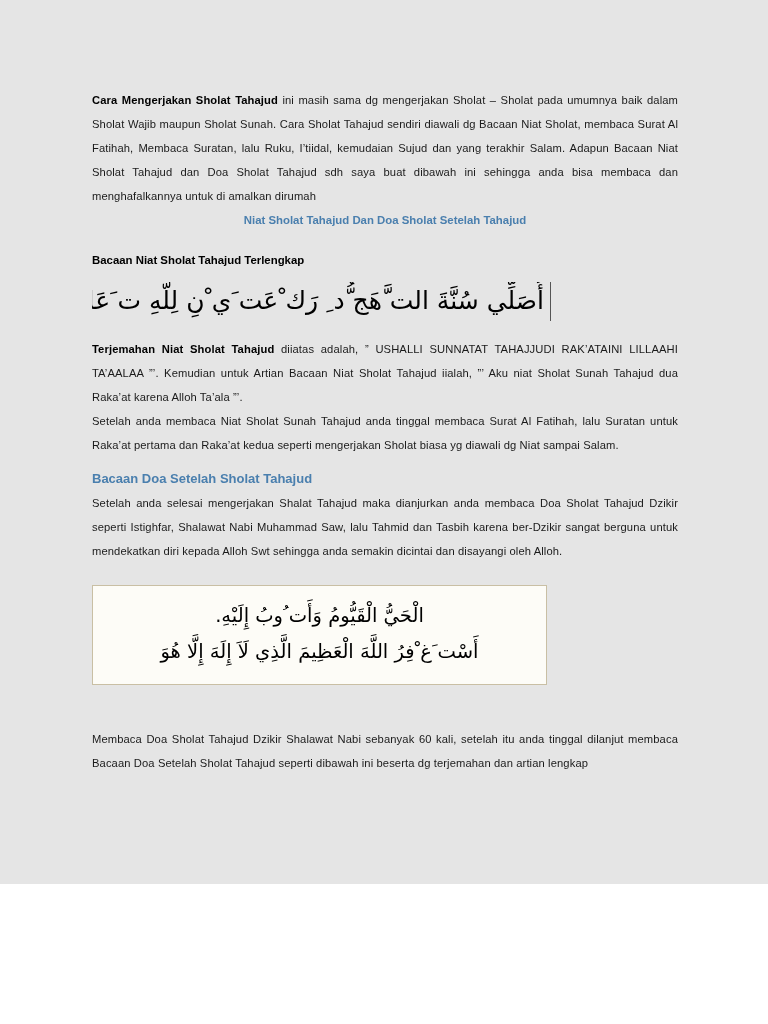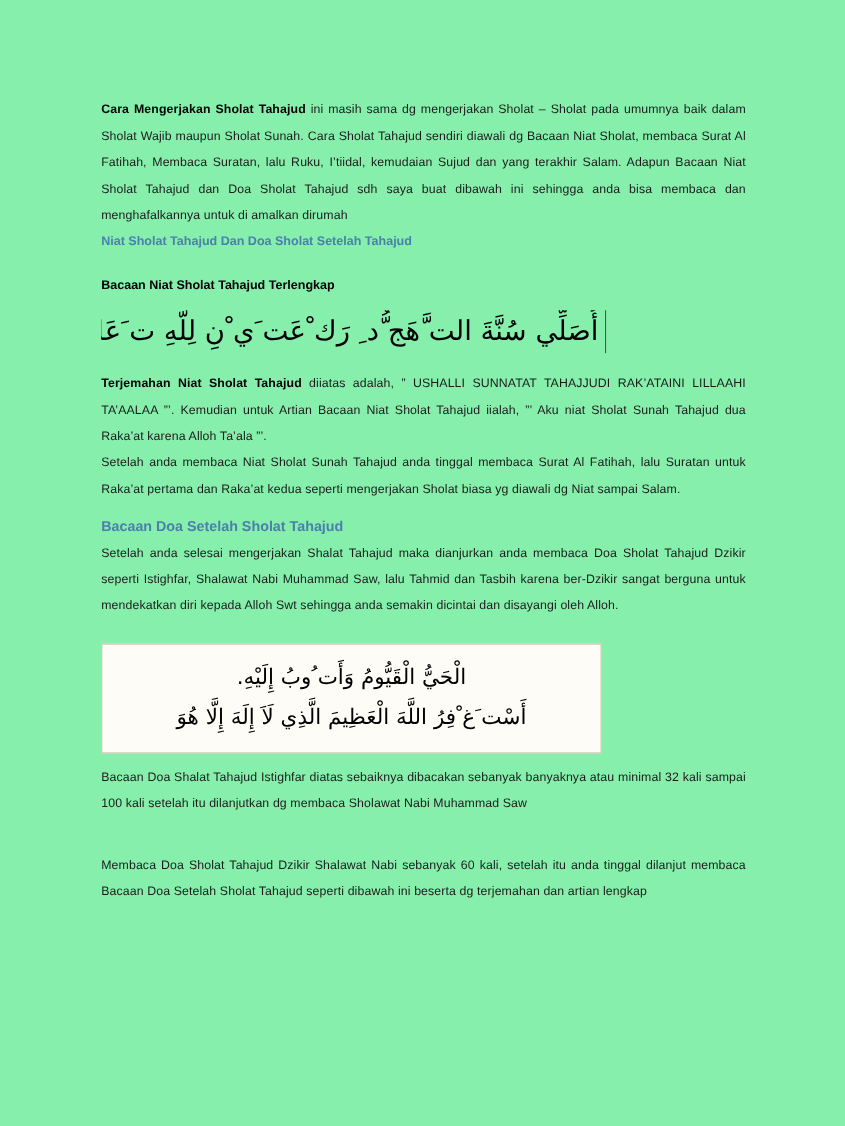--- a/index.html
+++ b/index.html
@@ -8,22 +8,22 @@
     padding: 0;
     background: #ffffff;
   }
   body {
     font-family: "Liberation Sans", sans-serif;
     color: #111111;
   }
   .page {
     position: relative;
     width: 768px;
-    height: 1024px;
-    background: #86efac;
+    height: 884px;
+    background: #e5e5e5;
     overflow: hidden;
     box-sizing: border-box;
   }
   .content {
     position: absolute;
     left: 92px;
     top: 88px;
     width: 586px;
   }
   p.body-text {
@@ -37,21 +37,21 @@
   .bold-lead {
     font-weight: bold;
     color: #000000;
   }
   h2.blue-heading-center {
     margin: 0;
     font-size: 11.4px;
     line-height: 24px;
     font-weight: bold;
     color: #4a7fae;
-    text-align: left;
+    text-align: center;
   }
   h2.blue-heading-left {
     margin: 0;
     font-size: 13px;
     line-height: 24px;
     font-weight: bold;
     color: #4a7fae;
     text-align: left;
   }
   h3.black-heading {
@@ -143,21 +143,20 @@
 
     <div class="spacer-lg"></div>
 
     <div class="arabic-box">
       <p class="arabic-line">الْحَيُّ الْقَيُّومُ وَأَت ُوبُ إِلَيْهِ.</p>
       <p class="arabic-line">أَسْت َغ ْفِرُ اللَّهَ الْعَظِيمَ الَّذِي لَاَ إِلَهَ إِلَّا هُوَ</p>
     </div>
 
     <div class="spacer-sm"></div>
 
-    <p class="body-text">Bacaan Doa Shalat Tahajud Istighfar diatas sebaiknya dibacakan sebanyak banyaknya atau minimal 32 kali sampai 100 kali setelah itu dilanjutkan dg membaca Sholawat Nabi Muhammad Saw</p>
 
     <div class="spacer-md"></div>
 
 
     <div class="spacer-md"></div>
 
     <p class="body-text">Membaca Doa Sholat Tahajud Dzikir Shalawat Nabi sebanyak 60 kali, setelah itu anda tinggal dilanjut membaca Bacaan Doa Setelah Sholat Tahajud seperti dibawah ini beserta dg terjemahan dan artian lengkap</p>
 
   </div>
 </div>

